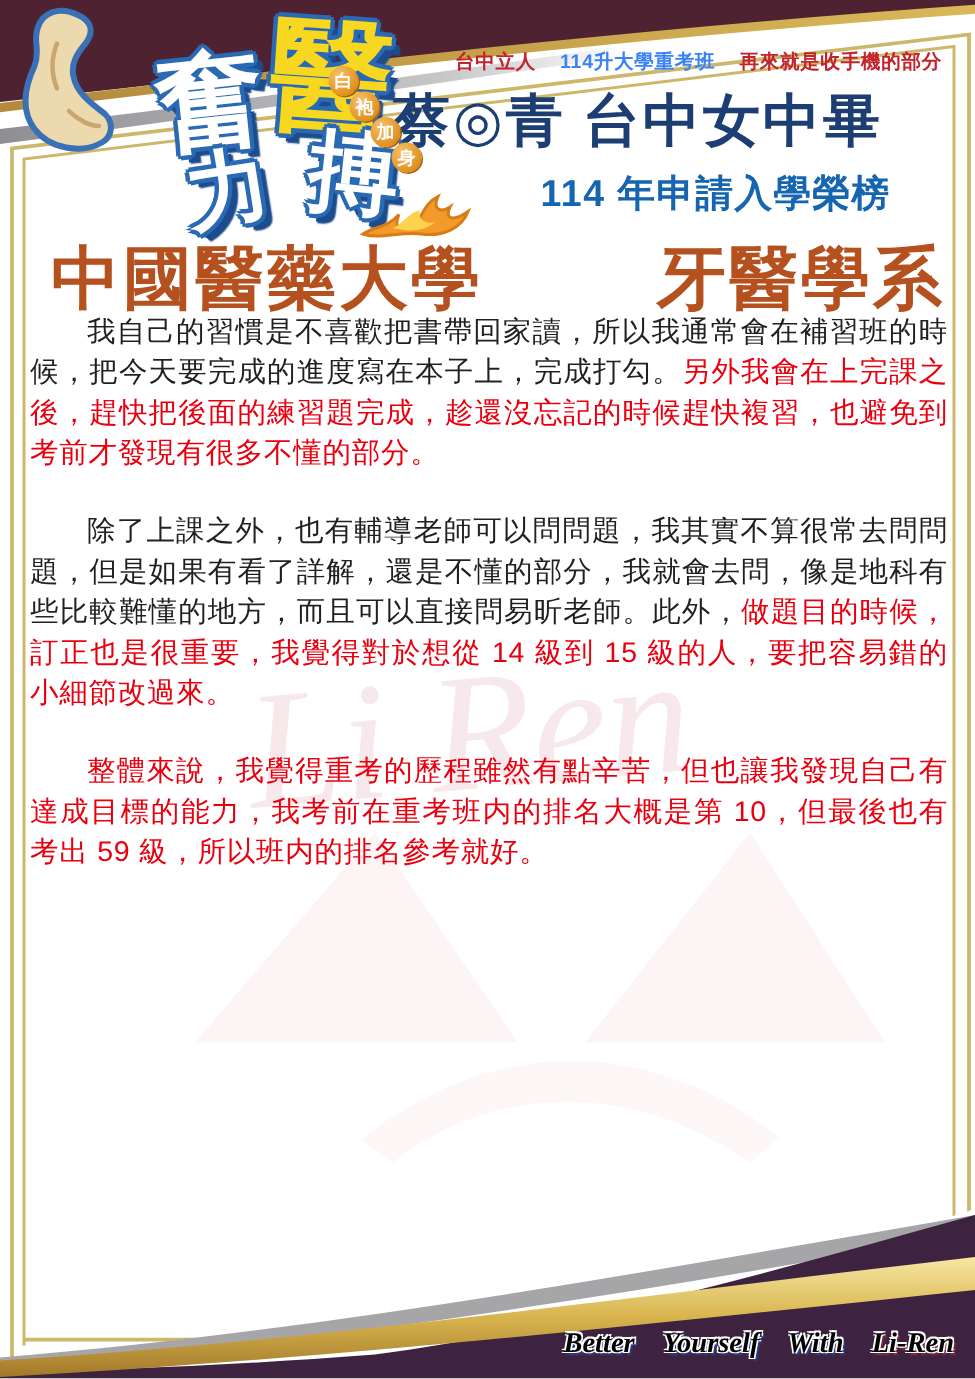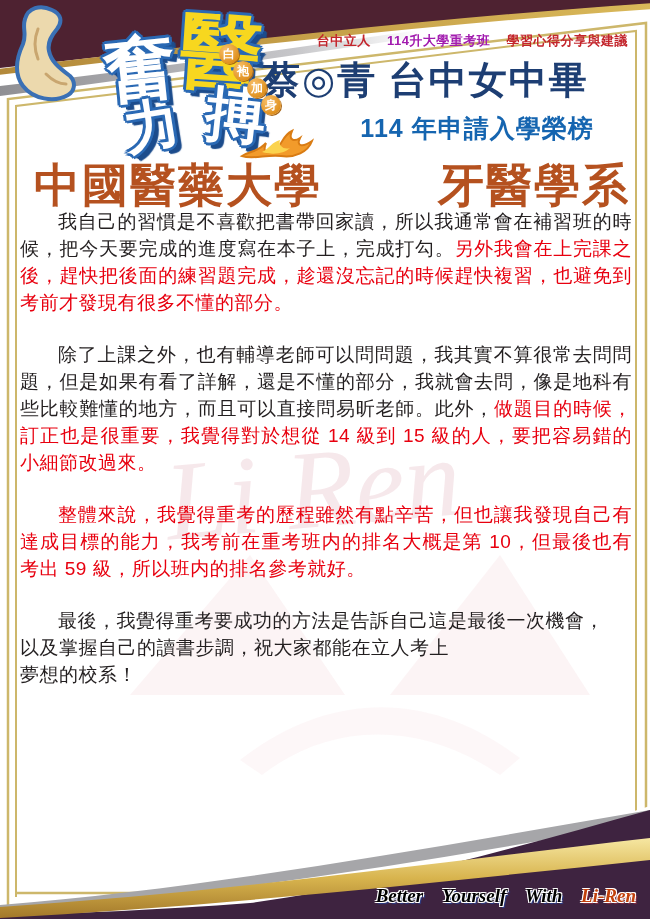--- a/index.html
+++ b/index.html
@@ -21,21 +21,21 @@
   #logo-char-li{left:124px;top:98px;font-size:56px;transform:rotate(-9deg);}
   #logo-char-bo{left:206px;top:86px;font-size:60px;transform:rotate(6deg);}
   .badge{position:absolute;width:20px;height:20px;border-radius:50%;
      background:radial-gradient(circle at 35% 30%,#f8c06a,#e0911f 70%,#c47613);
      box-shadow:1px 1px 0 #a86414;color:#fff;font-size:12px;font-weight:bold;
      text-align:center;line-height:20px;}
   #badge-0{left:219px;top:44px;} #badge-1{left:233px;top:61px;}
   #badge-2{left:247px;top:78px;} #badge-3{left:261px;top:95px;}
   
   #info-line{top:32px;right:22px;font-size:13px;font-weight:bold;z-index:4;letter-spacing:.5px;}
-  #info-line .red{color:#c3242b;} #info-line .blue{color:#a21caf;}
+  #info-line .red{color:#c3242b;} #info-line .blue{color:#3b82f6;}
   #info-line span{margin-left:12px;}
   #name-line{left:262px;top:55px;width:388px;text-align:left;z-index:4;
      font-family:"Liberation Serif","DejaVu Serif",serif;font-weight:bold;
      font-size:38px;color:#1d3e73;letter-spacing:2px;white-space:nowrap;}
   #honor-line{left:297px;top:112px;width:360px;text-align:center;z-index:4;
      font-size:25px;font-weight:bold;color:#1565b0;letter-spacing:1px;white-space:nowrap;}
   
   #dept-title{left:20px;top:155px;width:614px;z-index:4;display:flex;
      justify-content:space-between;padding:0 4px 0 14px;box-sizing:border-box;
      font-family:"Liberation Serif","DejaVu Serif",serif;font-weight:bold;
@@ -51,21 +51,21 @@
   
   #watermark{left:165px;top:425px;z-index:1;font-family:"Liberation Serif","DejaVu Serif",serif;
      font-style:italic;font-size:112px;color:rgba(196,110,130,0.16);
      transform:rotate(-5deg);white-space:nowrap;}
   
   #footer-slogan{right:14px;top:885px;z-index:6;white-space:nowrap;
      font-family:"Liberation Serif","DejaVu Serif",serif;font-style:italic;
      font-weight:bold;font-size:19px;}
   #footer-slogan span{margin-left:14px;}
   .slogan-red{color:#000000;text-shadow:-1px -1px 0 #fff,1px -1px 0 #fff,-1px 1px 0 #fff,1px 1px 0 #fff,2px 2px 1px #2b3f8c;}
-  .slogan-blue{color:#c2410c;text-shadow:-1px -1px 0 #fff,1px -1px 0 #fff,-1px 1px 0 #fff,1px 1px 0 #fff,2px 2px 1px #8c2b3f;}
+  .slogan-blue{color:#000000;text-shadow:-1px -1px 0 #fff,1px -1px 0 #fff,-1px 1px 0 #fff,1px 1px 0 #fff,2px 2px 1px #8c2b3f;}
 </style>
 </head>
 <body>
 
 <svg id="bg-svg" viewBox="0 0 650 919" xmlns="http://www.w3.org/2000/svg">
   <defs>
     <linearGradient id="fadeGray" x1="0" y1="0" x2="1" y2="0">
       <stop offset="0" stop-color="#8f8f93"></stop>
       <stop offset="0.7" stop-color="#c6c6c9"></stop>
       <stop offset="1" stop-color="#c6c6c9" stop-opacity="0"></stop>
@@ -116,21 +116,21 @@
   <span class="badge" id="badge-3">身</span>
   <svg class="abs" style="left:238px;top:110px;" width="78" height="50" viewBox="0 0 78 50">
     <path d="M4,46 C14,40 20,42 28,33 C25,40 27,44 33,42 C45,38 42,27 54,21 C50,30 56,32 62,28 C58,36 64,38 74,31 C70,42 57,48 43,46 C29,44 15,50 4,46 Z" fill="#f29b2b" stroke="#d97c14" stroke-width="2"></path>
     <path d="M24,42 C32,38 34,32 42,30 C40,36 46,40 52,38 C46,44 34,45 24,42 Z" fill="#fbd34e"></path>
   </svg>
 </div>
 
 <div id="info-line" class="abs">
   <span class="red">台中立人</span>
   <span class="blue">114升大學重考班</span>
-  <span class="red">學習心得分享與建議</span>
+  <span class="red">再來就是收手機的部分</span>
 </div>
 
 <div id="name-line" class="abs">蔡◎青 台中女中畢</div>
 
 <div id="honor-line" class="abs">114 年申請入學榮榜</div>
 
 <div id="dept-title" class="abs">
   <span>中國醫藥大學</span>
   <span>牙醫學系</span>
 </div>
@@ -140,25 +140,20 @@
 <div id="body-text" class="abs">
   <p>
     <span class="black">我自己的習慣是不喜歡把書帶回家讀，所以我通常會在補習班的時候，把今天要完成的進度寫在本子上，完成打勾。</span><span class="red">另外我會在上完課之後，趕快把後面的練習題完成，趁還沒忘記的時候趕快複習，也避免到考前才發現有很多不懂的部分。</span>
   </p>
   <p>
     <span class="black">除了上課之外，也有輔導老師可以問問題，我其實不算很常去問問題，但是如果有看了詳解，還是不懂的部分，我就會去問，像是地科有些比較難懂的地方，而且可以直接問易昕老師。此外，</span><span class="red">做題目的時候，訂正也是很重要，我覺得對於想從 14 級到 15 級的人，要把容易錯的小細節改過來。</span>
   </p>
   <p>
     <span class="red">整體來說，我覺得重考的歷程雖然有點辛苦，但也讓我發現自己有達成目標的能力，我考前在重考班内的排名大概是第 10，但最後也有考出 59 級，所以班内的排名參考就好。</span>
   </p>
-  <p class="lines black">
-    <span class="line-first">最後，我覺得重考要成功的方法是告訴自己這是最後一次機會，</span>
-    <span class="line">以及掌握自己的讀書步調，祝大家都能在立人考上</span>
-    <span class="line">夢想的校系！</span>
-  </p>
 </div>
 
 <div id="footer-slogan" class="abs">
   <span class="slogan-red">Better</span>
   <span class="slogan-red">Yourself</span>
   <span class="slogan-red">With</span>
   <span class="slogan-blue">Li-Ren</span>
 </div>
 
 </body></html>

